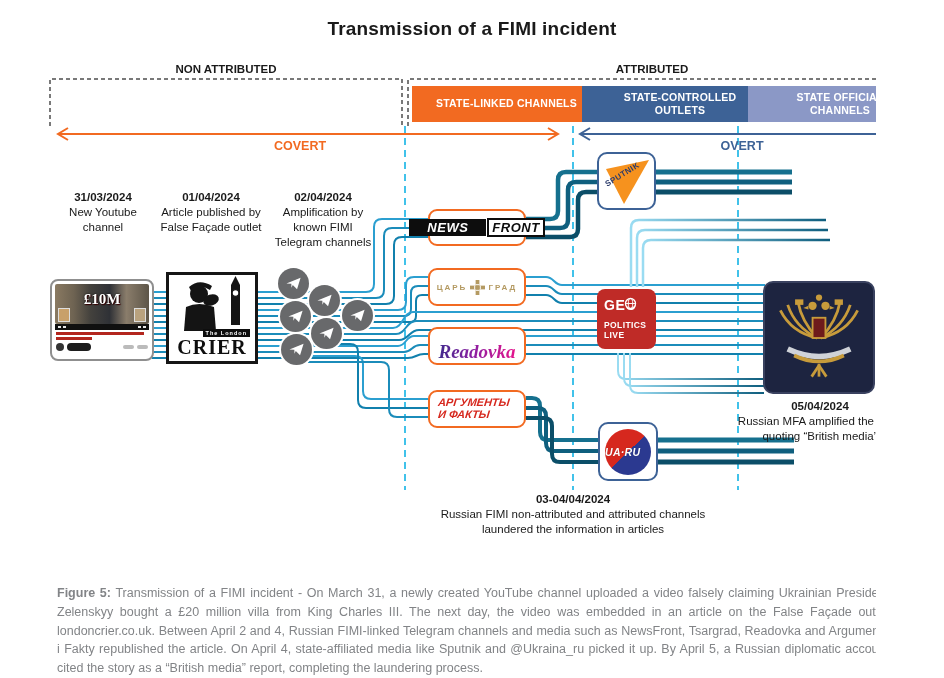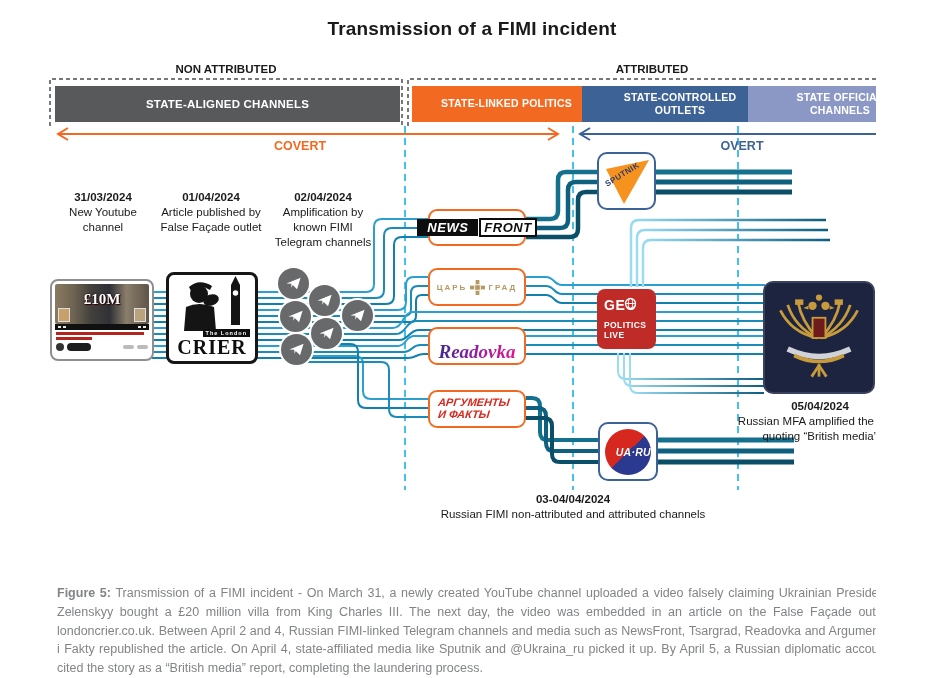--- a/index.html
+++ b/index.html
@@ -26,50 +26,50 @@
   #yt-face-r{right:3px;background:#b9a27e;}
   #yt-controls{height:6px;background:#101010;display:flex;align-items:center;gap:2px;padding:0 3px;}
   .yt-dot{width:3px;height:2px;background:#e8e8e8;}
   .yt-sp{flex:1;}
   .yt-title-bar{height:3px;background:#b3261e;margin:2px 1px 0 1px;}
   #yt-ch{display:flex;align-items:center;gap:3px;margin:3px 1px 0 1px;}
   #yt-avatar{width:8px;height:8px;border-radius:50%;background:#333;}
   #yt-sub{width:24px;height:8px;border-radius:4px;background:#1d1d1d;}
   .yt-act{width:11px;height:4px;border-radius:2px;background:#bbb;}
   
-  #crier-card{left:166px;top:272px;width:92px;height:92px;background:#fff;border:3px solid #161616;border-radius:8px;box-sizing:border-box;overflow:hidden;}
+  #crier-card{left:166px;top:272px;width:92px;height:92px;background:#fff;border:3px solid #161616;border-radius:0;box-sizing:border-box;overflow:hidden;}
   #crier-name{position:absolute;left:0;bottom:2px;width:100%;text-align:center;font-family:"Liberation Serif",serif;
     font-weight:900;font-size:20px;letter-spacing:1px;color:#0e0e0e;}
   #crier-chip{position:absolute;right:5px;bottom:24px;background:#0e0e0e;color:#fff;font-size:5.5px;font-weight:bold;padding:1px 3px;letter-spacing:1px;}
   
   .tg{width:31px;height:31px;border-radius:50%;background:#68696b;display:flex;align-items:center;justify-content:center;box-shadow:0 0 0 2px #fff;}
   
   .obox{background:#fff;border:2px solid #f26a21;border-radius:9px;display:flex;align-items:center;justify-content:center;box-sizing:border-box;}
   #nf-box{left:428px;top:209px;width:98px;height:37px;gap:0;}
-  #nf-news{background:#0d0d0d;color:#fff;font-weight:800;font-style:italic;font-size:13px;padding:1px 10px;letter-spacing:.5px;}
+  #nf-news{background:#0d0d0d;color:#fff;font-weight:800;font-style:italic;font-size:13px;padding:1px 18px;letter-spacing:.5px;}
   #nf-front{background:#fff;color:#0d0d0d;border:2px solid #0d0d0d;font-weight:800;font-style:italic;font-size:13px;padding:0px 3px;margin-left:1px;letter-spacing:.5px;}
   #tsar-box{left:428px;top:268px;width:98px;height:38px;gap:3px;}
   .tsar-txt{color:#b49a62;font-size:8px;font-weight:bold;letter-spacing:2px;}
   #read-box{left:428px;top:327px;width:98px;height:38px;}
   #read-name{font-family:"Liberation Serif",serif;font-style:italic;font-weight:900;font-size:19px;
     background:linear-gradient(90deg,#3f2a8c,#8c1fa2 45%,#e5148c);-webkit-background-clip:text;background-clip:text;
     color:transparent;margin-top:12px;}
   #aif-box{left:428px;top:390px;width:98px;height:38px;flex-direction:column;align-items:flex-start;padding-left:8px;}
   .aif-line{color:#d6281e;font-weight:900;font-style:italic;font-size:11px;line-height:1.05;transform:skewX(-6deg);}
   
   #sputnik-box{left:597px;top:152px;width:59px;height:58px;background:#fff;border:2px solid #3d6296;border-radius:10px;box-sizing:border-box;overflow:hidden;}
   #sputnik-name{position:absolute;left:4px;top:16px;transform:rotate(-32deg);font-size:8px;font-weight:900;color:#2b3b6b;letter-spacing:.5px;}
   #geo-box{left:597px;top:289px;width:59px;height:60px;background:#bf2b27;border-radius:8px;color:#fff;box-sizing:border-box;padding:9px 0 0 7px;}
   #geo-l1{font-size:14px;font-weight:900;letter-spacing:.5px;line-height:1;}
   #geo-l2{font-size:8.5px;font-weight:800;letter-spacing:.4px;margin-top:8px;}
   #geo-l3{font-size:8.5px;font-weight:800;letter-spacing:.4px;}
   #geo-globe{position:absolute;left:27px;top:8px;}
   #uaru-box{left:598px;top:422px;width:60px;height:59px;background:#fff;border:2px solid #3d6296;border-radius:10px;box-sizing:border-box;display:flex;align-items:center;justify-content:center;}
   #uaru-circle{width:46px;height:46px;border-radius:50%;background:linear-gradient(135deg,#d6281e 0 50%,#2b3990 50% 100%);
-    display:flex;align-items:center;justify-content:flex-end;}
+    display:flex;align-items:center;justify-content:flex-start;}
   #uaru-name{color:#fff;font-weight:900;font-style:italic;font-size:10.5px;letter-spacing:.3px;text-shadow:0 0 1px #00000055;}
   #mfa-box{left:763px;top:281px;width:112px;height:113px;background:#1d2440;border:2px solid #39415f;border-radius:10px;box-sizing:border-box;display:flex;align-items:center;justify-content:center;}
   .note{text-align:center;font-size:11.5px;line-height:1.3;}
   .note .tl-date{font-size:11.5px;}
   #mfa-note{left:734px;top:399px;width:172px;}
   #laund-note{left:373px;top:492px;width:400px;}
   
   #fig-caption{left:57px;top:584px;width:832px;font-size:12.5px;line-height:1.5;color:#828487;text-align:justify;}
   #fig-caption .fig-b{font-weight:bold;}
 </style>
@@ -172,22 +172,21 @@
       <line stroke="#0f5f7e" x1="658" y1="451" x2="794" y2="451"></line>
       <line stroke="#0b4e68" x1="658" y1="462" x2="794" y2="462"></line>
     </g>
   </svg>
 
   <div class="abs z2" id="page-title">Transmission of a FIMI incident</div>
 
   <div class="abs z2 zone-label" style="left:126px;width:200px;">NON ATTRIBUTED</div>
   <div class="abs z2 zone-label" style="left:552px;width:200px;">ATTRIBUTED</div>
 
-  <div class="abs z2 bar" style="left:55px;width:345px;background:#58595b;font-size:11.5px;">STATE-ALIGNED CHANNELS</div>
-  <div class="abs z2 bar" style="left:412px;width:153px;background:#f26a21;padding:0 18px;">STATE-LINKED POLITICS</div>
+  <div class="abs z2 bar" style="left:412px;width:153px;background:#f26a21;padding:0 18px;">STATE-LINKED CHANNELS</div>
   <div class="abs z2 bar" style="left:582px;width:156px;background:#3d6296;padding:0 20px;">STATE-CONTROLLED OUTLETS</div>
   <div class="abs z2 bar" style="left:748px;width:148px;background:#8b98c6;padding:0 18px;">STATE OFFICIAL CHANNELS</div>
 
   <div class="abs z2 arrow-label" style="left:250px;width:100px;color:#f26a21;">COVERT</div>
   <div class="abs z2 arrow-label" style="left:692px;width:100px;color:#3d6296;">OVERT</div>
 
   <div class="abs z2 tl-item" style="left:55px;width:96px;">
     <div class="tl-date">31/03/2024</div>
     <div>New Youtube channel</div>
   </div>
@@ -349,19 +348,20 @@
   </div>
 
   <div class="abs z2 note" id="mfa-note">
     <div class="tl-date">05/04/2024</div>
     <div>Russian MFA amplified the story quoting “British media”</div>
   </div>
 
   <div class="abs z2 note" id="laund-note">
     <div class="tl-date">03-04/04/2024</div>
     <div>Russian FIMI non-attributed and attributed channels</div>
+    <div>laundered the information in articles</div>
   </div>
 
   <div class="abs z2" id="fig-caption">
     <span class="fig-b">Figure 5:</span><span> Transmission of a FIMI incident - On March 31, a newly created YouTube channel uploaded a video falsely claiming Ukrainian President Zelenskyy bought a £20 million villa from King Charles III. The next day, the video was embedded in an article on the False Façade outlet londoncrier.co.uk. Between April 2 and 4, Russian FIMI-linked Telegram channels and media such as NewsFront, Tsargrad, Readovka and Argumenty i Fakty republished the article. On April 4, state-affiliated media like Sputnik and @Ukraina_ru picked it up. By April 5, a Russian diplomatic account cited the story as a “British media” report, completing the laundering process.</span>
   </div>
 
 </div>
 
 </body></html>

